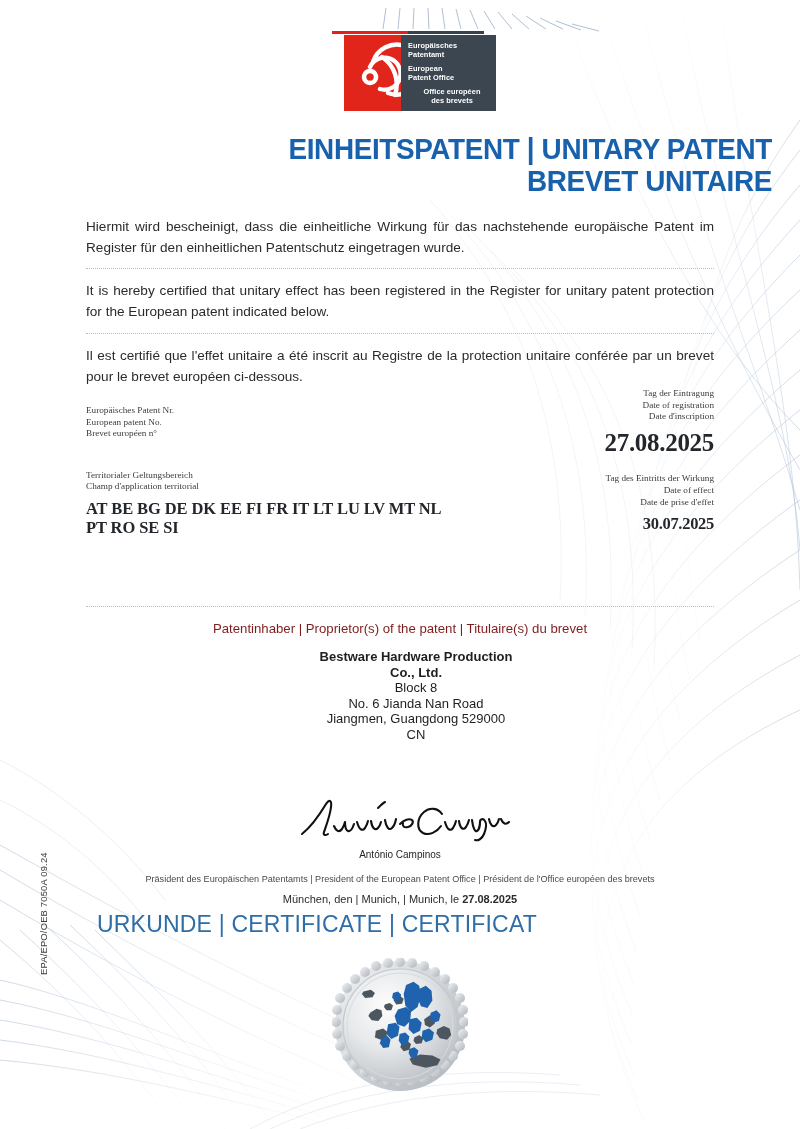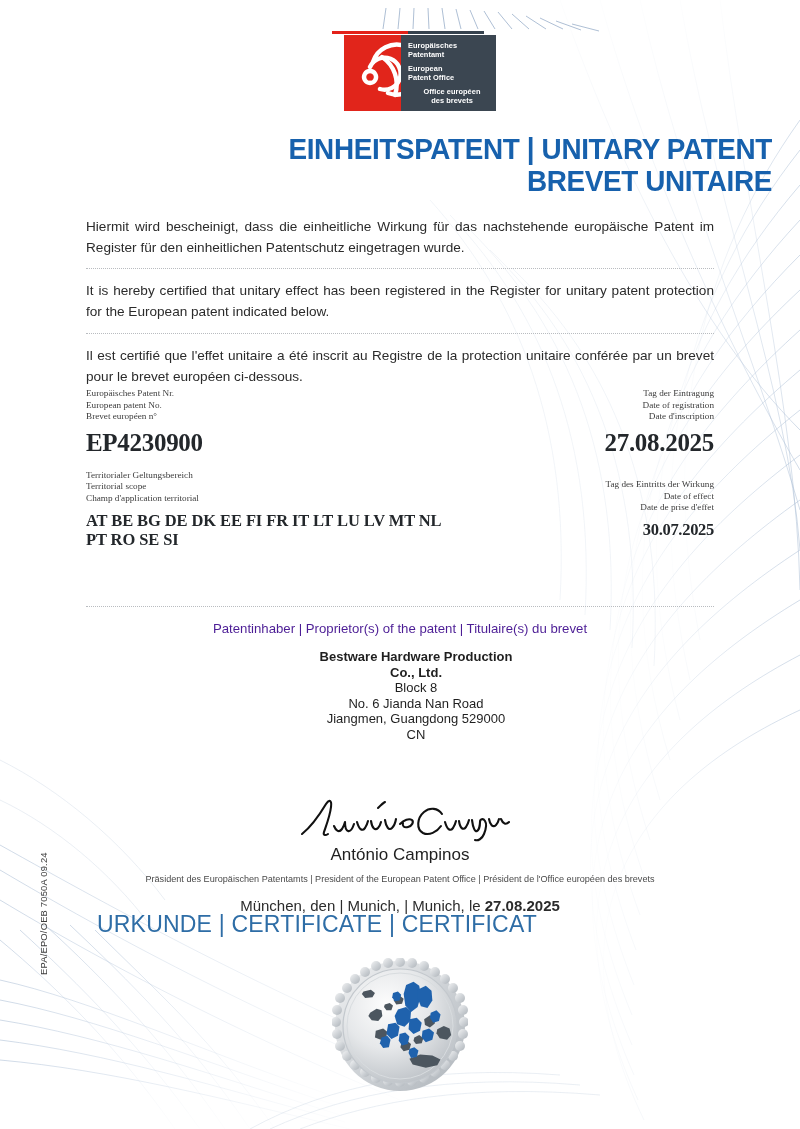--- a/index.html
+++ b/index.html
@@ -180,21 +180,21 @@
   .proprietor {
     position: absolute;
     top: 620px;
     left: 0;
     width: 800px;
     text-align: center;
     z-index: 3;
   }
   .prop-label {
     font-size: 13.2px;
-    color: #4c1d95;
+    color: #7f1d1d;
     line-height: 17px;
     margin-bottom: 12px;
   }
   .prop-lines span {
     display: block;
     font-size: 13px;
     line-height: 15.6px;
     color: #1f1f1f;
     padding-left: 32px;
   }
@@ -204,36 +204,36 @@
   .signature-area {
     position: absolute;
     top: 798px;
     left: 0;
     width: 800px;
     text-align: center;
     z-index: 3;
   }
   .sig-svg { display: block; margin: 0 auto; }
   .sig-name {
-    font-size: 17px;
+    font-size: 10px;
     color: #1f1f1f;
     line-height: 18px;
     margin-top: 2px;
   }
   .sig-title {
     font-size: 9.1px;
     color: #4a4a4a;
     line-height: 13px;
     margin-top: 9px;
   }
   .sig-place {
-    font-size: 15px;
+    font-size: 11px;
     color: #2b2b2b;
     line-height: 15px;
-    margin-top: 12px;
+    margin-top: 6px;
   }
   .sig-place b { font-weight: bold; }
 
   
   .cert-word {
     position: absolute;
     top: 911px;
     left: 0;
     width: 634px;
     text-align: center;
@@ -395,37 +395,35 @@
 
   <div class="fields">
 
     <div class="field-row">
       <div class="field-col left">
         <div class="field-labels">
           <span>Europäisches Patent Nr.</span>
           <span>European patent No.</span>
           <span>Brevet européen n°</span>
         </div>
-        <div class="field-value">EP4230900</div>
       </div>
       <div class="field-col right">
         <div class="field-labels">
           <span>Tag der Eintragung</span>
           <span>Date of registration</span>
           <span>Date d'inscription</span>
         </div>
         <div class="field-value">27.08.2025</div>
       </div>
     </div>
 
     <div class="field-row">
       <div class="field-col left">
         <div class="field-labels">
           <span>Territorialer Geltungsbereich</span>
-          <span>Territorial scope</span>
           <span>Champ d'application territorial</span>
         </div>
         <div class="field-value scope">AT BE BG DE DK EE FI FR IT LT LU LV MT NL PT RO SE SI</div>
       </div>
       <div class="field-col right">
         <div class="field-labels">
           <span>Tag des Eintritts der Wirkung</span>
           <span>Date of effect</span>
           <span>Date de prise d'effet</span>
         </div>

